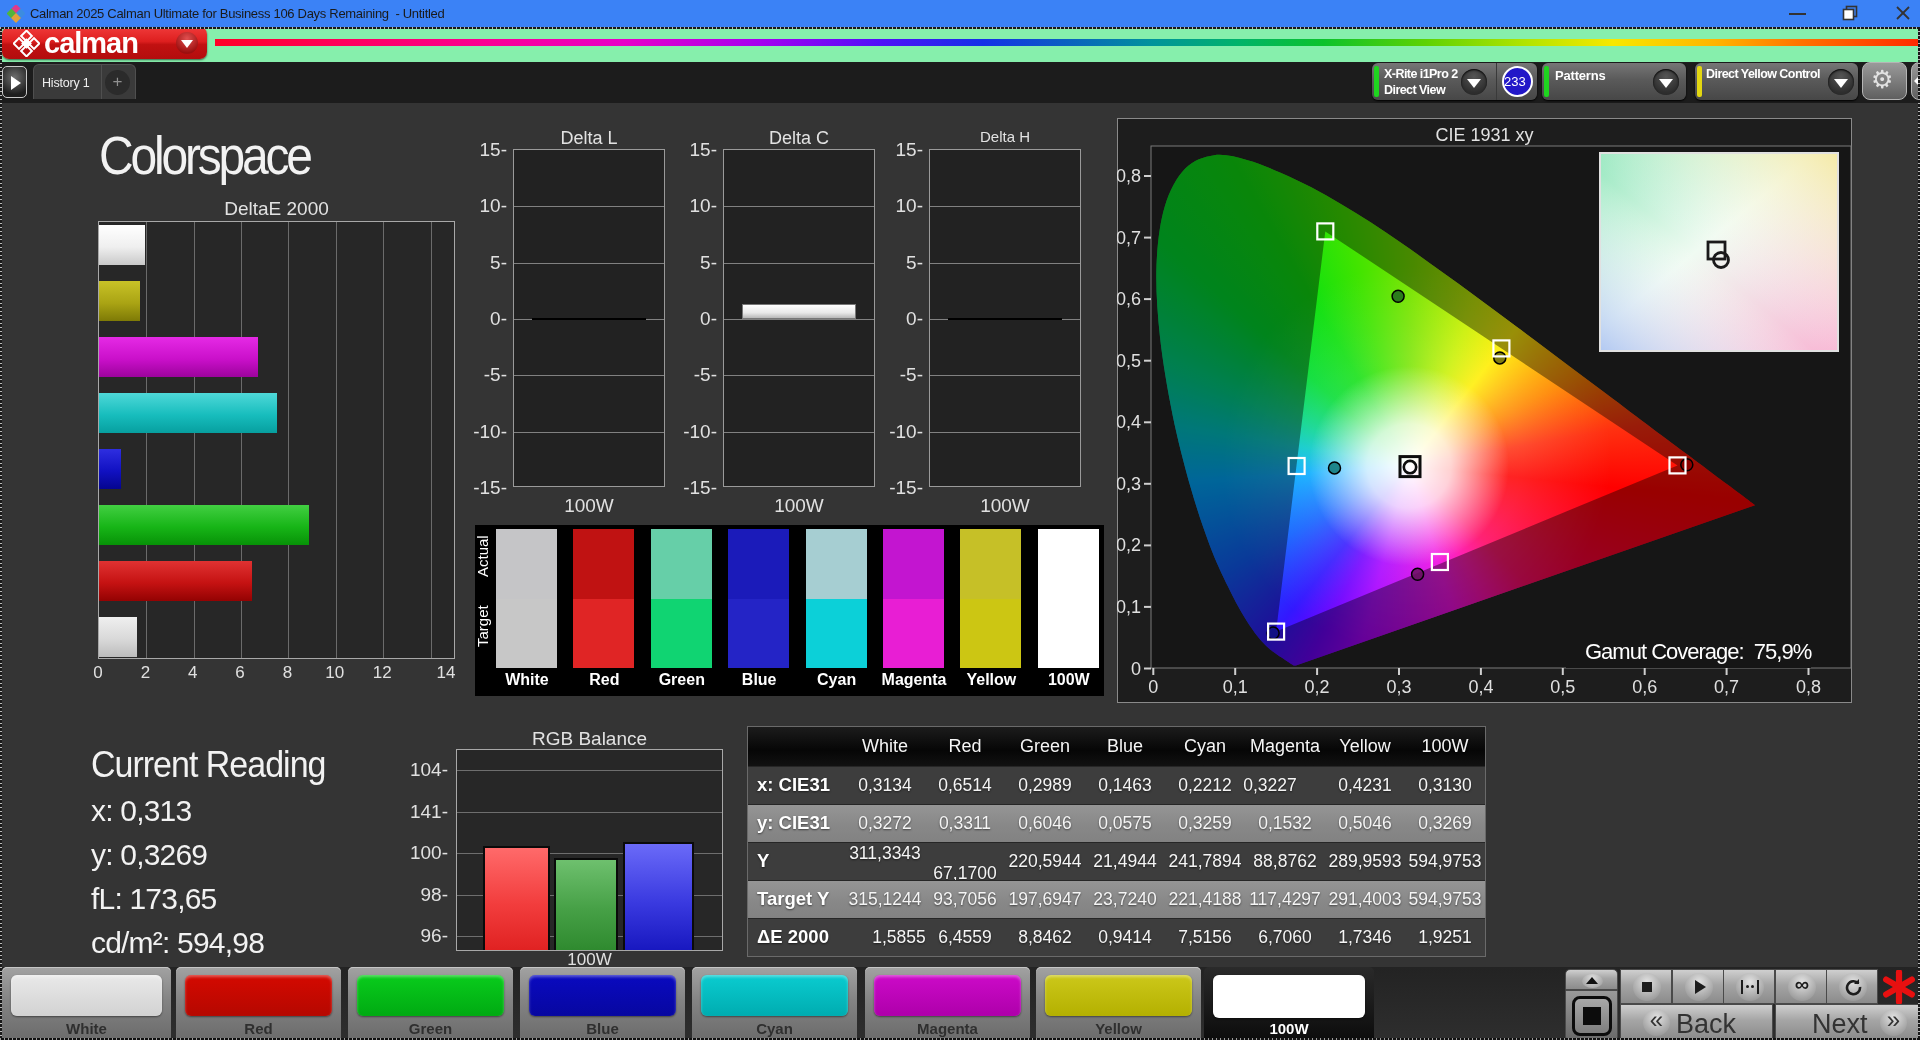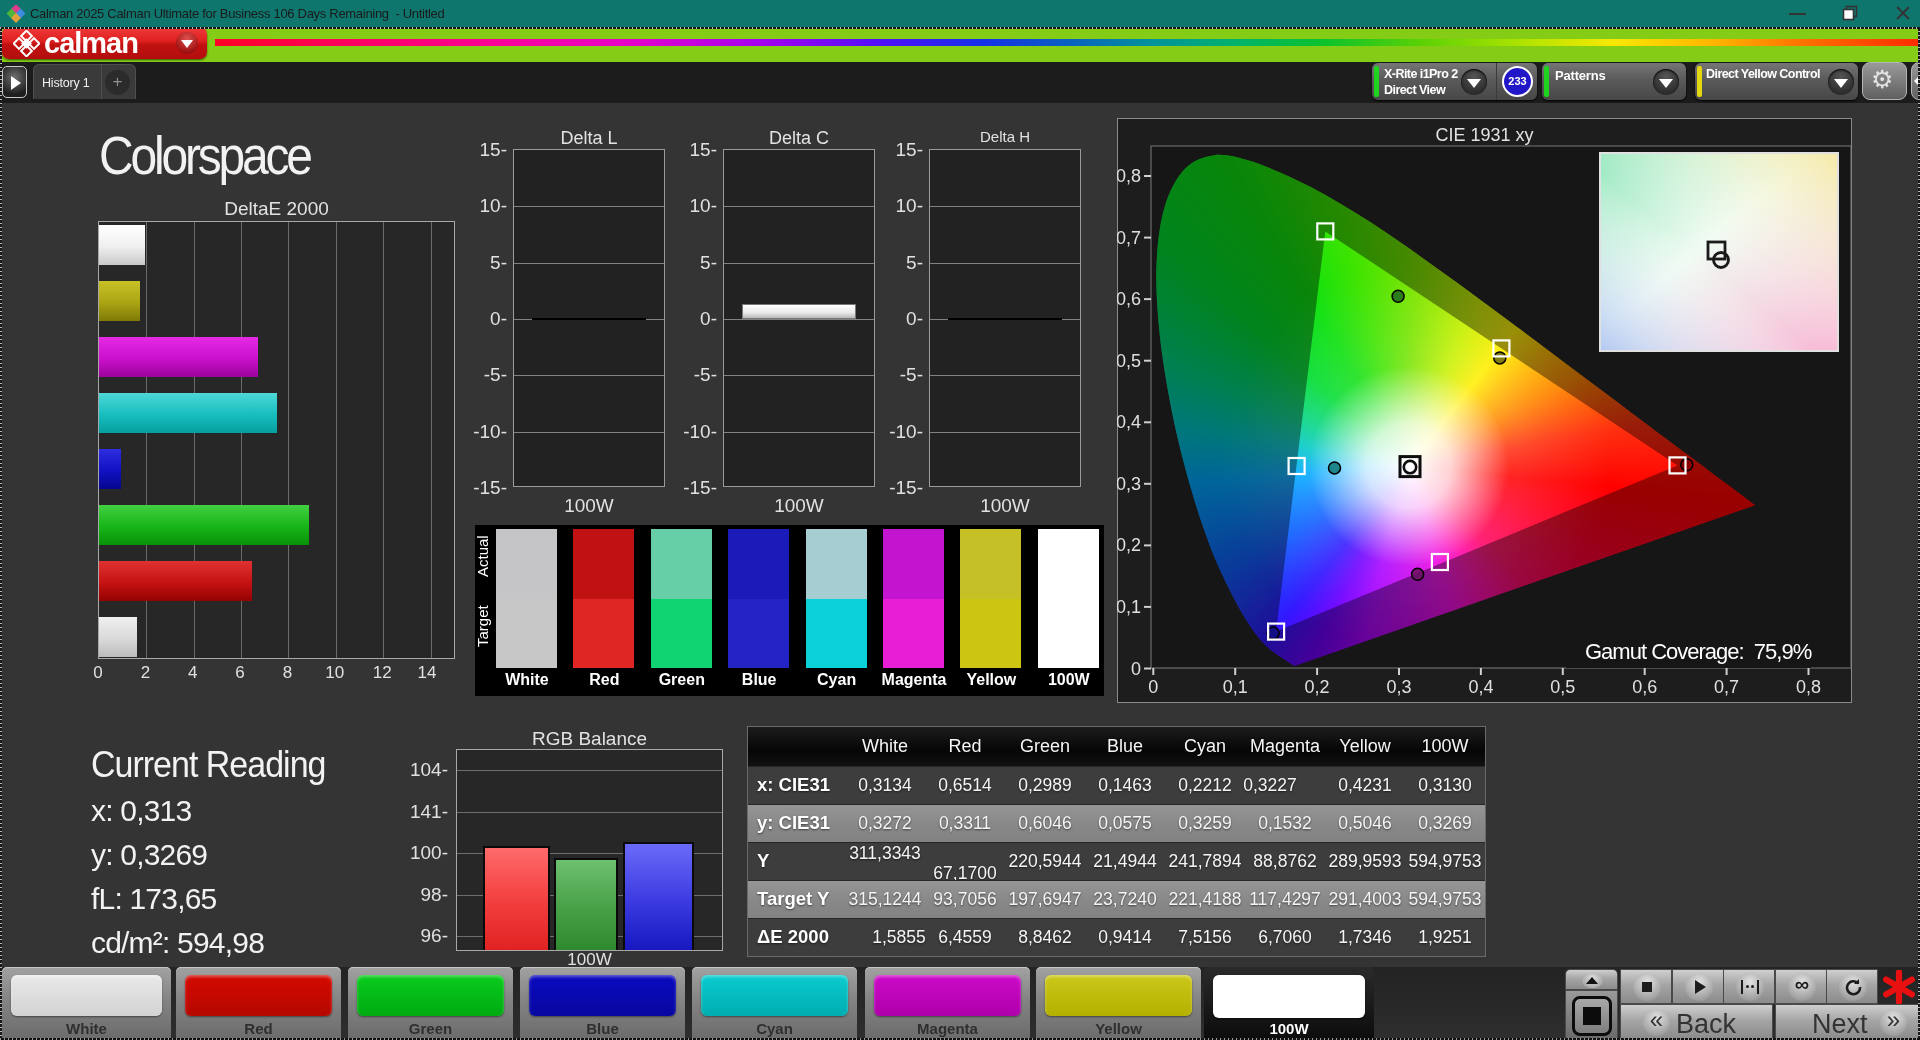--- a/index.html
+++ b/index.html
@@ -1,22 +1,22 @@
 <!DOCTYPE html>
 <html><head><meta charset="utf-8">
 <style>
 *{margin:0;padding:0;box-sizing:border-box}
 html,body{width:1920px;height:1040px;overflow:hidden}
 body{position:relative;background:#343434;font-family:"Liberation Sans",sans-serif;-webkit-font-smoothing:antialiased}
 .abs{position:absolute}
 
-#titlebar{left:0;top:0;width:1920px;height:27px;background:#0f766e;color:#1a1a1a;font-size:13.5px}
+#titlebar{left:0;top:0;width:1920px;height:27px;background:#3b82f6;color:#1a1a1a;font-size:13.5px}
 #titlebar .txt{left:30px;top:6px;font-size:13px;letter-spacing:-0.3px}
 
-#chrome{left:0;top:27px;width:1920px;height:35px;background:#84cc16}
+#chrome{left:0;top:27px;width:1920px;height:35px;background:#86efac}
 #logo{left:2px;top:0px;width:205px;height:32px;border-radius:7px;background:linear-gradient(180deg,#f03a3a 0%,#de1f1f 45%,#c11111 55%,#b30d0d 100%);box-shadow:0 1px 2px rgba(0,0,0,.6)}
 #logo .word{left:42px;top:0px;color:#fff;font-size:29px;font-weight:bold;letter-spacing:-1px}
 #spec{left:215px;top:12px;width:1705px;height:7px;background:linear-gradient(90deg,#ff0026 0%,#ff0060 8%,#fb0094 16%,#e800c8 24%,#a500f0 32%,#5010f8 39%,#1430e8 45%,#0a60c0 50%,#00939b 55%,#00b36a 60%,#0cc22c 65%,#5ed204 71%,#b4e400 77%,#f8e800 82%,#ffb400 88%,#ff7200 93%,#ff2a00 100%)}
 
 #tabbar{left:0;top:62px;width:1920px;height:41px;background:#1c1c1c}
 #playbtn{left:2px;top:4px;width:25px;height:32px;border:1px solid #c9c9c9;border-radius:5px;background:radial-gradient(circle at 50% 35%,#6f6f6f,#1e1e1e 75%)}
 #playbtn span{left:8px;top:9px;width:0;height:0;border-left:10px solid #fff;border-top:7px solid transparent;border-bottom:7px solid transparent}
 #tab1{left:33px;top:2px;width:103px;height:35px;border:1px solid #4f4f4f;border-bottom:none;border-radius:6px 6px 0 0;background:#3a3a3a}
 #tab1 .lbl{left:8px;top:11px;color:#f0f0f0;font-size:12.5px;letter-spacing:-0.2px}
 #tab1 .sep{left:67px;top:0;width:1px;height:34px;background:#4f4f4f}
@@ -94,21 +94,21 @@
       <div class="abs sep"></div>
       <div class="abs plus">+</div>
     </div>
  <div class="abs ddw" style="left:1372px;width:165px">
   <div class="abs stripe" style="background:#1fd41f"></div>
   <div class="abs t" style="left:12px;top:3px;line-height:16px">X-Rite i1Pro 2<br>Direct View</div>
   <div class="abs ddarr" style="left:89px;top:6px">
         <i></i>
       </div>
   <div class="abs" style="left:124px;top:0;width:1px;height:37px;background:#3a3a3a"></div>
-  <div class="abs" style="left:130px;top:3px;width:31px;height:31px;border-radius:50%;background:#2217c8;border:2px solid #fff;color:#fff;font-size:11px;font-weight:bold;text-align:center;line-height:27px">233</div>
+  <div class="abs" style="left:130px;top:3px;width:31px;height:31px;border-radius:50%;background:#2217c8;border:2px solid #fff;color:#fff;font-size:13px;font-weight:normal;text-align:left;line-height:27px">233</div>
  </div>
  <div class="abs ddw" style="left:1542px;width:144px">
   <div class="abs stripe" style="background:#1fd41f"></div>
   <div class="abs t" style="left:13px;top:5px;font-size:13px;letter-spacing:-0.2px">Patterns</div>
   <div class="abs ddarr" style="left:111px;top:6px">
         <i></i>
       </div>
  </div>
  <div class="abs ddw" style="left:1695px;width:163px">
   <div class="abs stripe" style="background:#e3d711"></div>
@@ -144,21 +144,21 @@
 <div class="bar" style="top:402px;left:99px;width:209.5px;height:40px;background:linear-gradient(180deg,#42cf42,#17b517 55%,#079207)"></div>
 <div class="bar" style="top:458px;left:99px;width:152.9px;height:40px;background:linear-gradient(180deg,#e03232,#c51212 55%,#930202)"></div>
 <div class="bar" style="top:514px;left:99px;width:37.5px;height:40px;background:linear-gradient(180deg,#efefef,#d9d9d9 55%,#bcbcbc)"></div>
 <div class="axlab" style="left:83.0px;top:560px;width:30px">0</div>
 <div class="axlab" style="left:130.4px;top:560px;width:30px">2</div>
 <div class="axlab" style="left:177.7px;top:560px;width:30px">4</div>
 <div class="axlab" style="left:225.1px;top:560px;width:30px">6</div>
 <div class="axlab" style="left:272.4px;top:560px;width:30px">8</div>
 <div class="axlab" style="left:319.8px;top:560px;width:30px">10</div>
 <div class="axlab" style="left:367.2px;top:560px;width:30px">12</div>
-<div class="axlab" style="left:412px;top:560px;width:30px">14</div>
+<div class="axlab" style="left:431px;top:560px;width:30px">14</div>
 <div class="ctitle" style="left:503px;top:25px;width:172px;font-size:18px">Delta L</div>
 <div class="plot" style="left:513px;top:46px;width:152px;height:338px;background:#222222;border-color:#9a9a9a">
 <div class="hgrid" style="top:56.3px"></div>
 <div class="hgrid" style="top:112.7px"></div>
 <div class="hgrid" style="top:169.0px"></div>
 <div class="hgrid" style="top:225.4px"></div>
 <div class="hgrid" style="top:281.8px"></div>
 <div class="abs" style="left:18px;top:168px;width:114px;height:2px;background:#000"></div>
 </div>
 <div class="axlab" style="left:463px;top:36.0px;width:44px;text-align:right;font-size:19px">15-</div>

